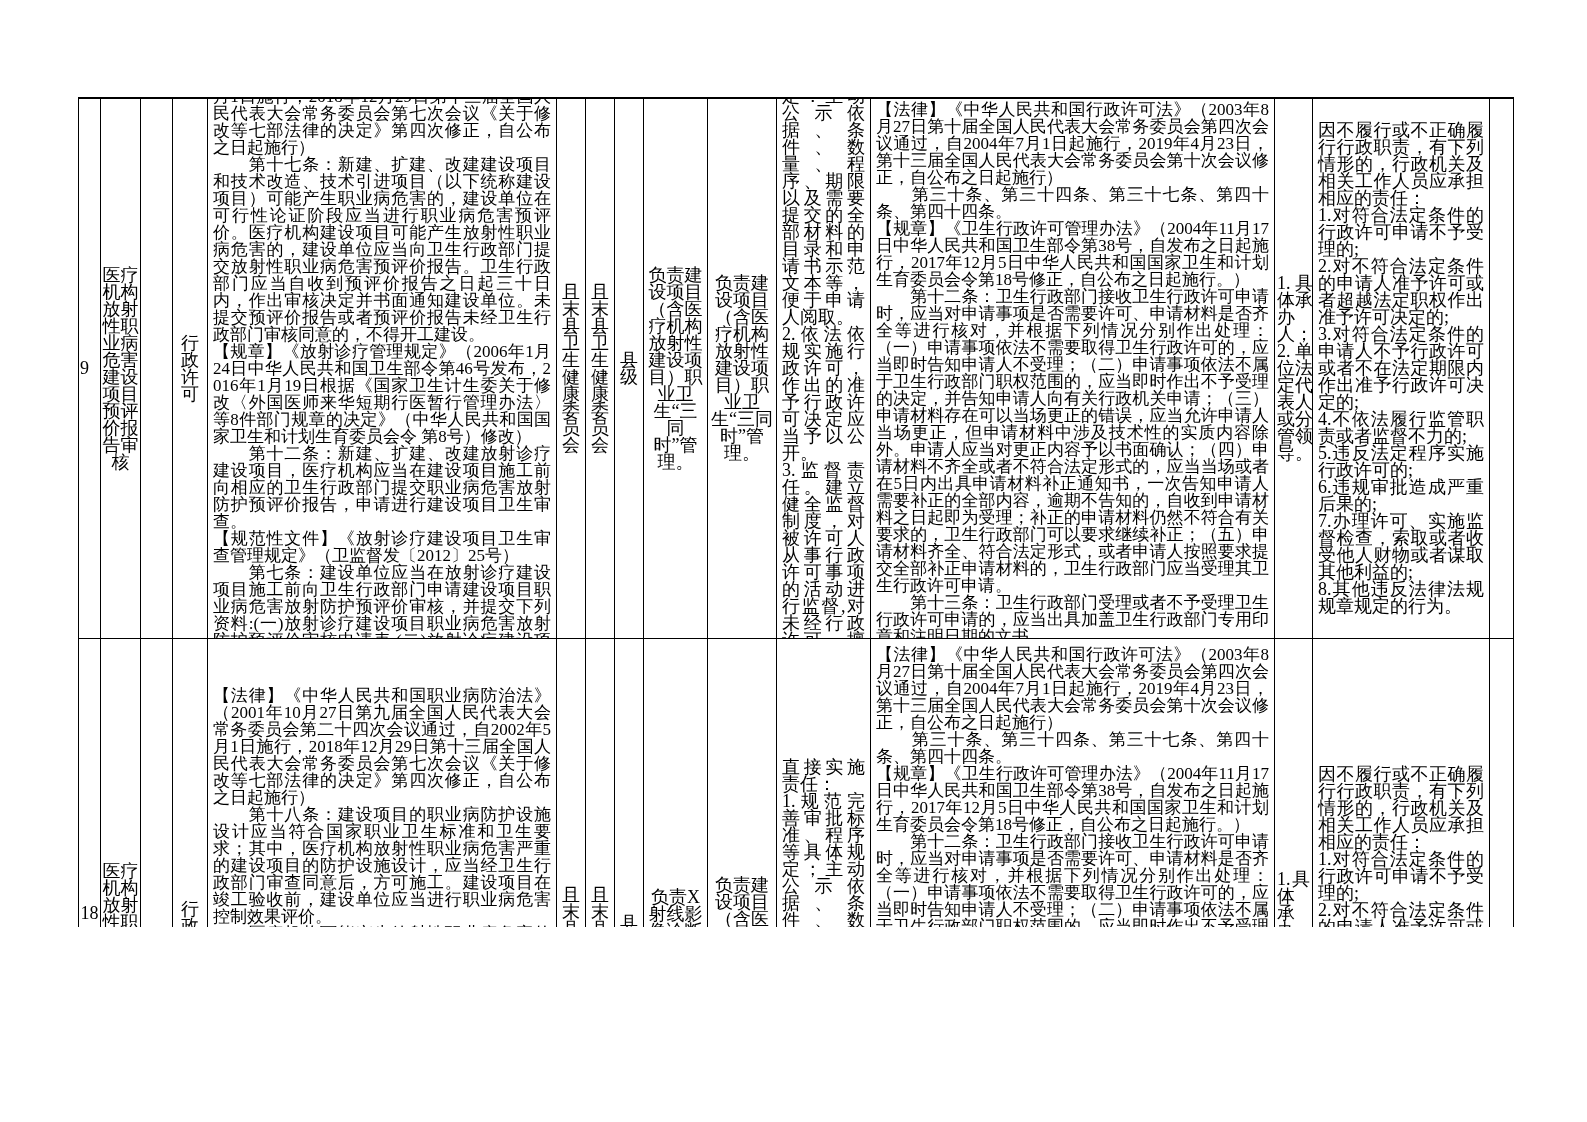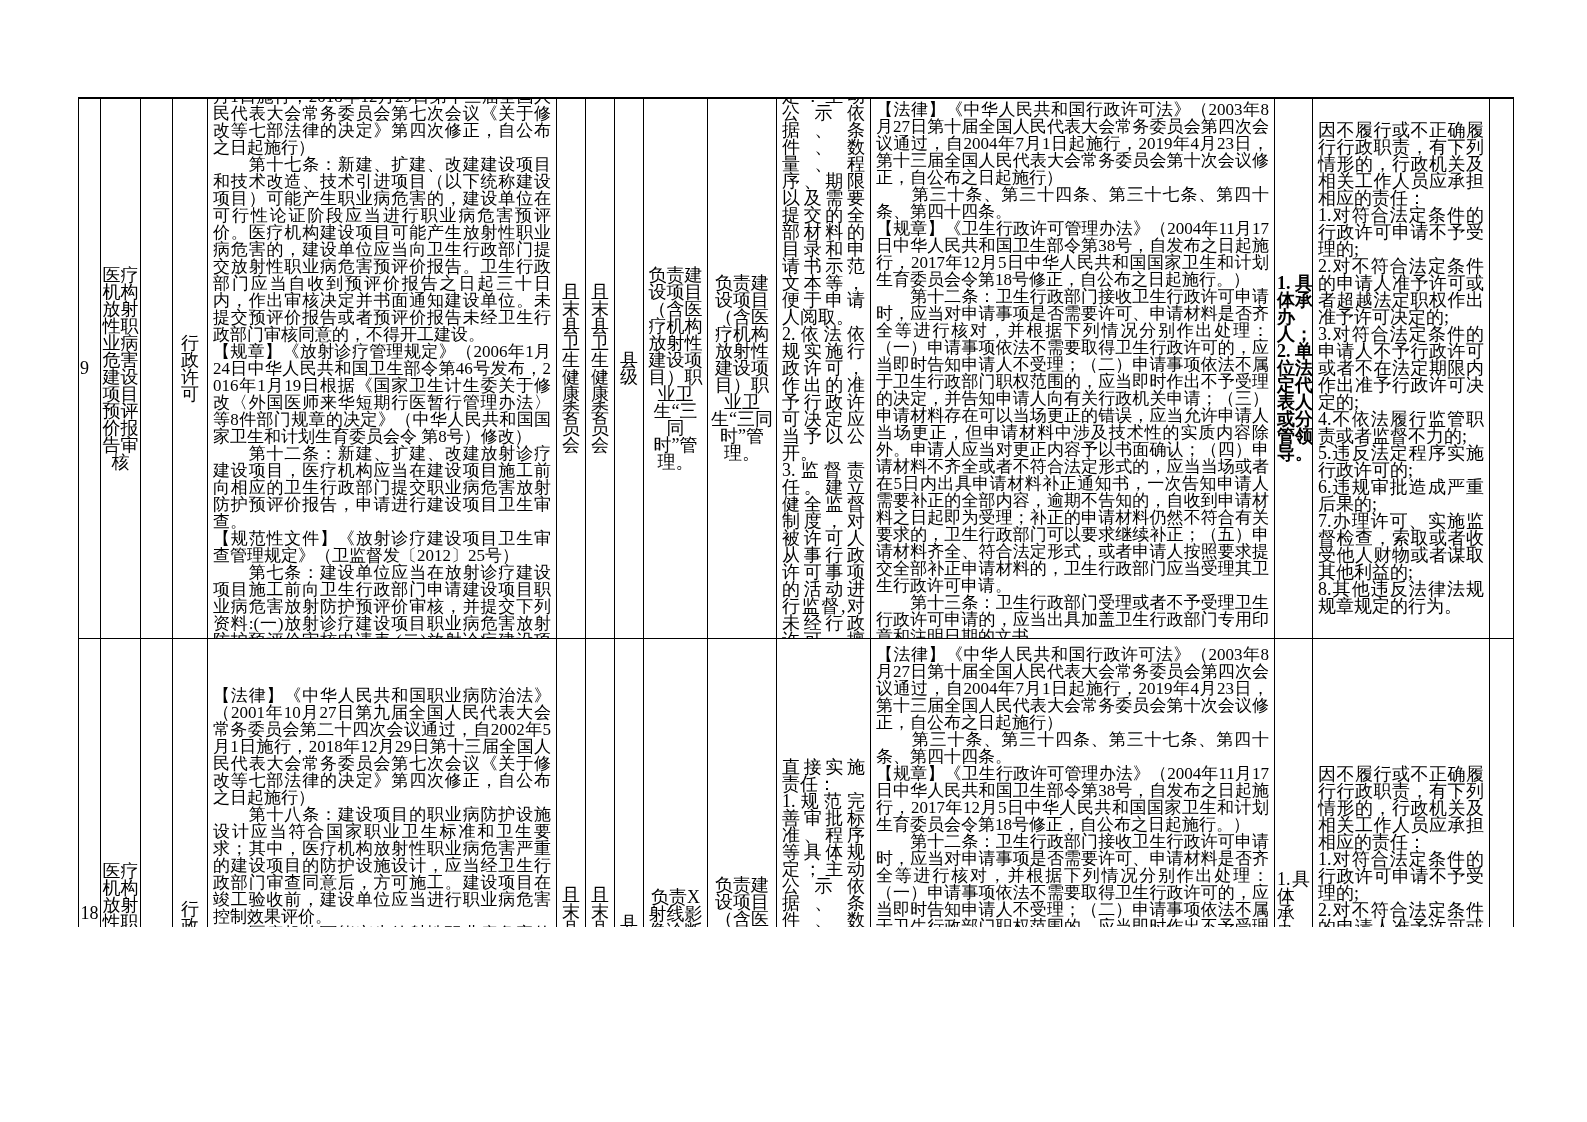--- a/index.html
+++ b/index.html
@@ -77,21 +77,21 @@
 【规章】《卫生行政许可管理办法》（2004年11月17日中华人民共和国卫生部令第38号，自发布之日起施行，2017年12月5日中华人民共和国国家卫生和计划生育委员会令第18号修正，自公布之日起施行。）
 　　第十二条：卫生行政部门接收卫生行政许可申请时，应当对申请事项是否需要许可、申请材料是否齐全等进行核对，并根据下列情况分别作出处理：（一）申请事项依法不需要取得卫生行政许可的，应当即时告知申请人不受理；（二）申请事项依法不属于卫生行政部门职权范围的，应当即时作出不予受理的决定，并告知申请人向有关行政机关申请；（三）申请材料存在可以当场更正的错误，应当允许申请人当场更正，但申请材料中涉及技术性的实质内容除外。申请人应当对更正内容予以书面确认；（四）申请材料不齐全或者不符合法定形式的，应当当场或者在5日内出具申请材料补正通知书，一次告知申请人需要补正的全部内容，逾期不告知的，自收到申请材料之日起即为受理；补正的申请材料仍然不符合有关要求的，卫生行政部门可以要求继续补正；（五）申请材料齐全、符合法定形式，或者申请人按照要求提交全部补正申请材料的，卫生行政部门应当受理其卫生行政许可申请。
 　　第十三条：卫生行政部门受理或者不予受理卫生行政许可申请的，应当出具加盖卫生行政部门专用印章和注明日期的文书。
 　　第十五条：卫生行政部门受理申请后，应当及时对申请人提交的申请材料进行审查。
 　　卫生行政部门根据法律、法规和规章的规定，确定审查申请材料的方式。
 　　第十六条：卫生行政部门对申请材料审查后，应当在受理申请之日起20日内作出卫生行政许可决定；20日内不能作出卫生行政许可决定的，经本级卫生行政部门负责人批准，可以延长10日，并应当将延长期限的理由书面告知申请人。
 　　法律、法规对卫生行政许可期限另有规定的，依照其规定。
 　　第十九条：卫生行政部门依法需要根据鉴定、专家评审结论作出卫生行政许可决定的，应当书面告知申请人组织专家评审的所需期限。卫生行政部门根据专家评审结论作出是否批准的卫生行政许可决定。需要延长专家评审期限的，应当另行书面告知申请人。鉴定、专家评审所需时间不计算在卫生行政许可期限内。
 　　第二十三条、卫生行政部门作出不予卫生行政许可的书面决定的，应</div>
         </div>
-        <div class="cell midL" style="padding:0 2px;font-weight:bold;">
+        <div class="cell midL" style="padding:0 2px;">
           <div class="txt">1.具体承办人；
 2.单位法定代表人或分管领导。</div>
         </div>
         <div class="cell midL">
           <div class="txt">因不履行或不正确履行行政职责，有下列情形的，行政机关及相关工作人员应承担相应的责任：
 1.对符合法定条件的行政许可申请不予受理的;
 2.对不符合法定条件的申请人准予许可或者超越法定职权作出准予许可决定的;
 3.对符合法定条件的申请人不予行政许可或者不在法定期限内作出准予行政许可决定的;
 4.不依法履行监管职责或者监督不力的;
 5.违反法定程序实施行政许可的;

